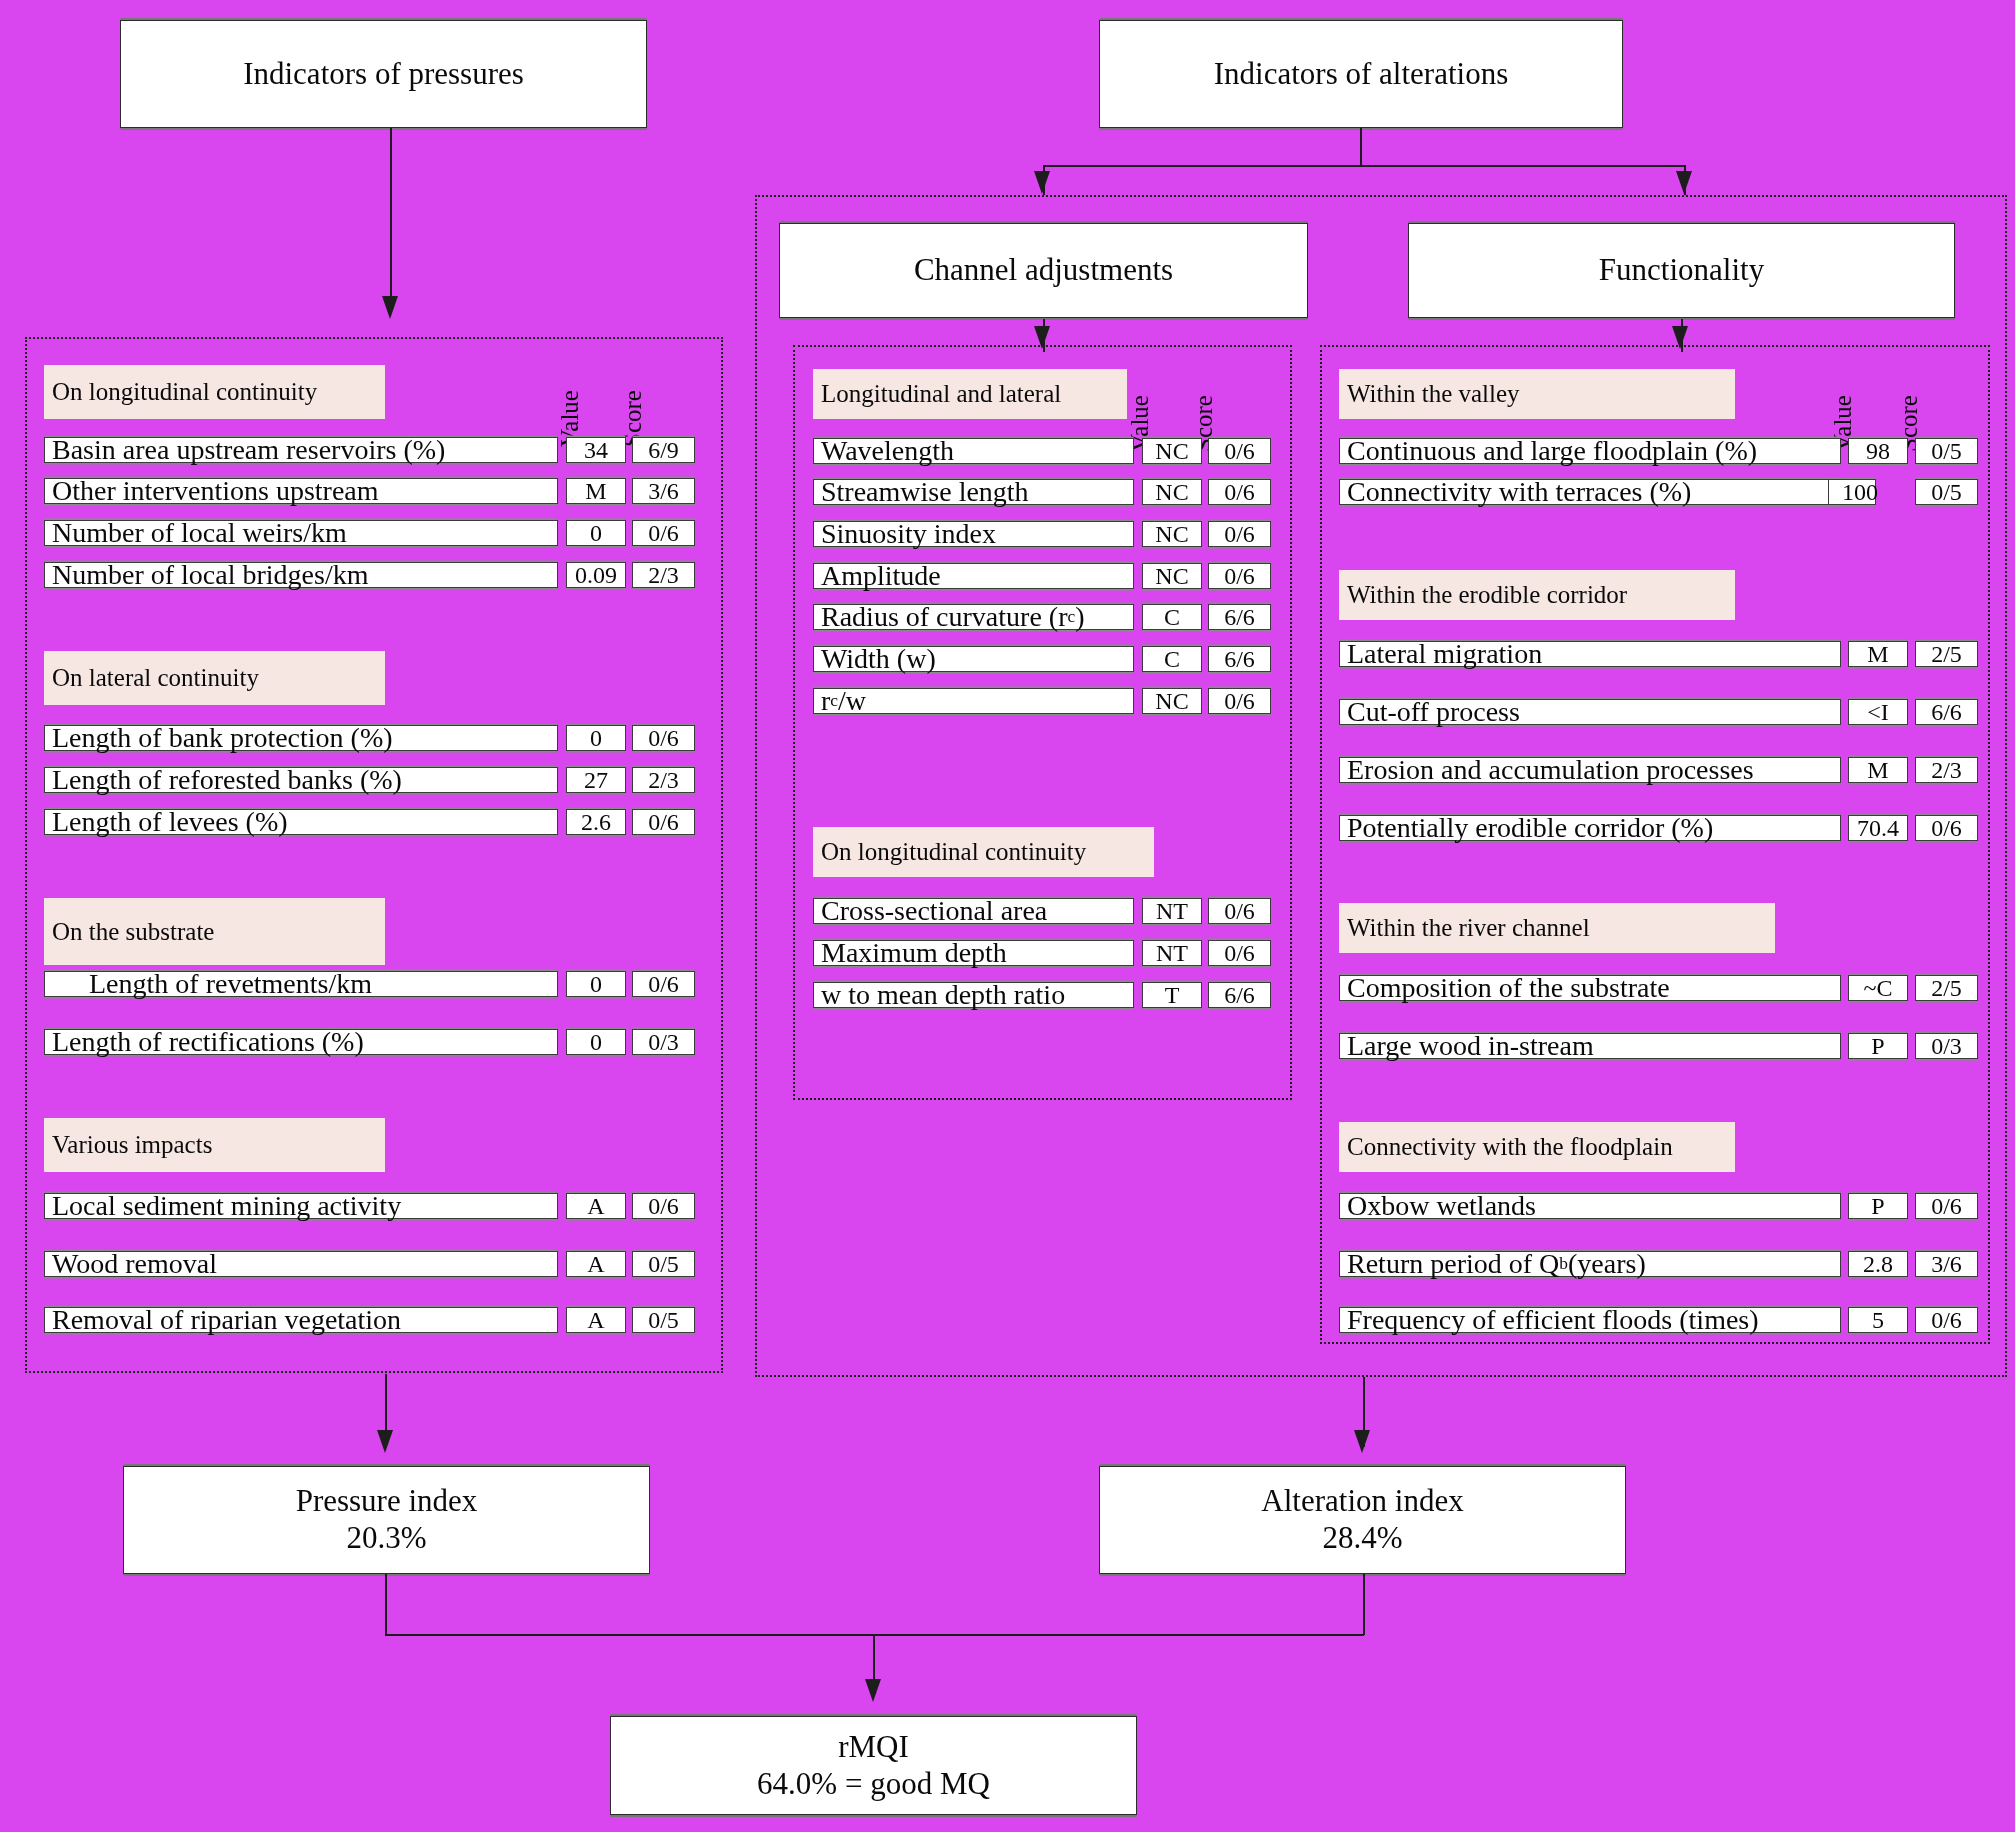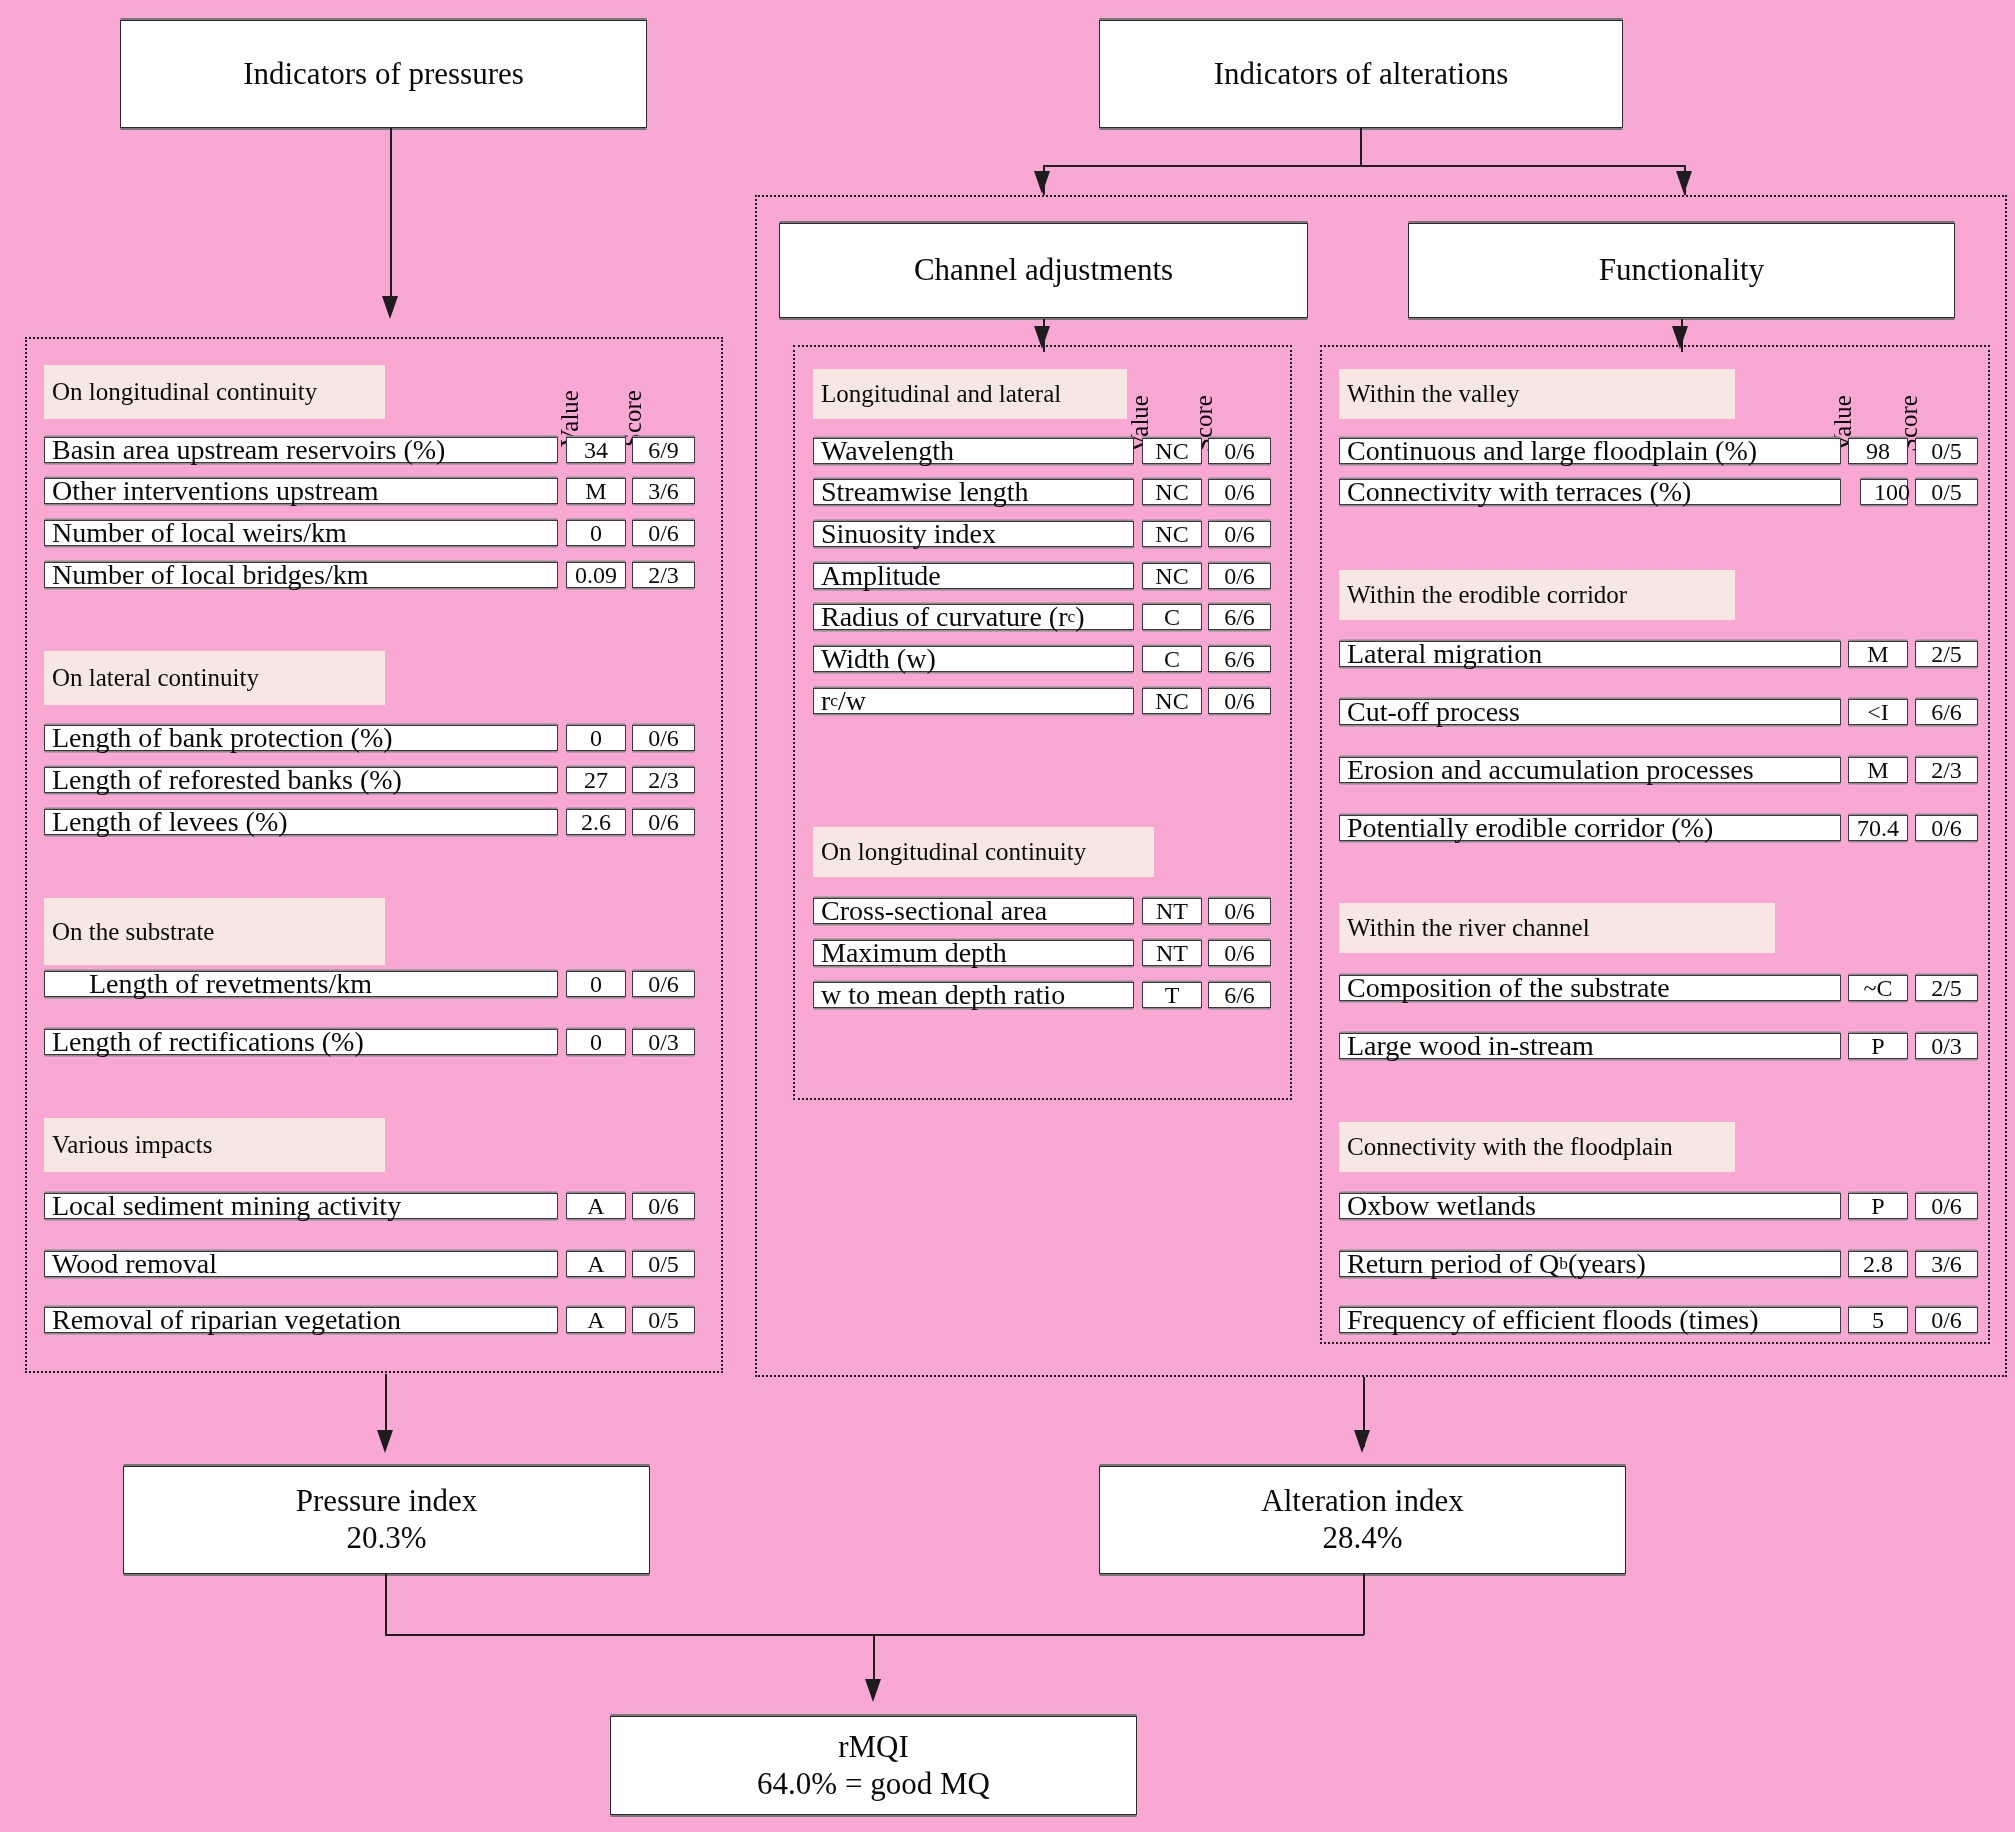--- a/index.html
+++ b/index.html
@@ -4,21 +4,21 @@
 <style>
   html,body{margin:0;padding:0;background:#fff;}
   body{
     font-family:"Liberation Serif","DejaVu Serif",serif;
     color:#0a0a0a;
   }
   #stage{
     position:relative;
     width:2015px;
     height:1832px;
-    background:#f9a8d4;
+    background:#d946ef;
     overflow:hidden;
   }
 
   
   .hdrbox{
     position:absolute;
     box-sizing:border-box;
     border:1.5px solid #2b2b2b;
     background:#fff;
     display:flex;
@@ -280,21 +280,21 @@
   <div class="vhead" style="left:1923px;top:424px;">Score</div>
 
   <div class="cap" style="left:1339px;top:369px;width:396px;height:50px;">Within the valley</div>
   <div class="row" style="left:1339px;top:438px;width:635px;">
     <div class="lbl" style="width:502px;">Continuous and large floodplain (%)</div>
     <div class="val" style="left:509px;width:60px;">98</div>
     <div class="scr" style="left:576px;width:63px;">0/5</div>
   </div>
   <div class="row" style="left:1339px;top:479px;width:635px;">
     <div class="lbl" style="width:502px;">Connectivity with terraces (%)</div>
-    <div class="val" style="left:521px;width:48px;padding-left:16px;">100</div>
+    <div class="val" style="left:489px;width:48px;padding-left:16px;">100</div>
     <div class="scr" style="left:576px;width:63px;">0/5</div>
   </div>
 
   <div class="cap" style="left:1339px;top:570px;width:396px;height:50px;">Within the erodible corridor</div>
   <div class="row" style="left:1339px;top:641px;width:635px;">
     <div class="lbl" style="width:502px;">Lateral migration</div>
     <div class="val" style="left:509px;width:60px;">M</div>
     <div class="scr" style="left:576px;width:63px;">2/5</div>
   </div>
   <div class="row" style="left:1339px;top:699px;width:635px;">

